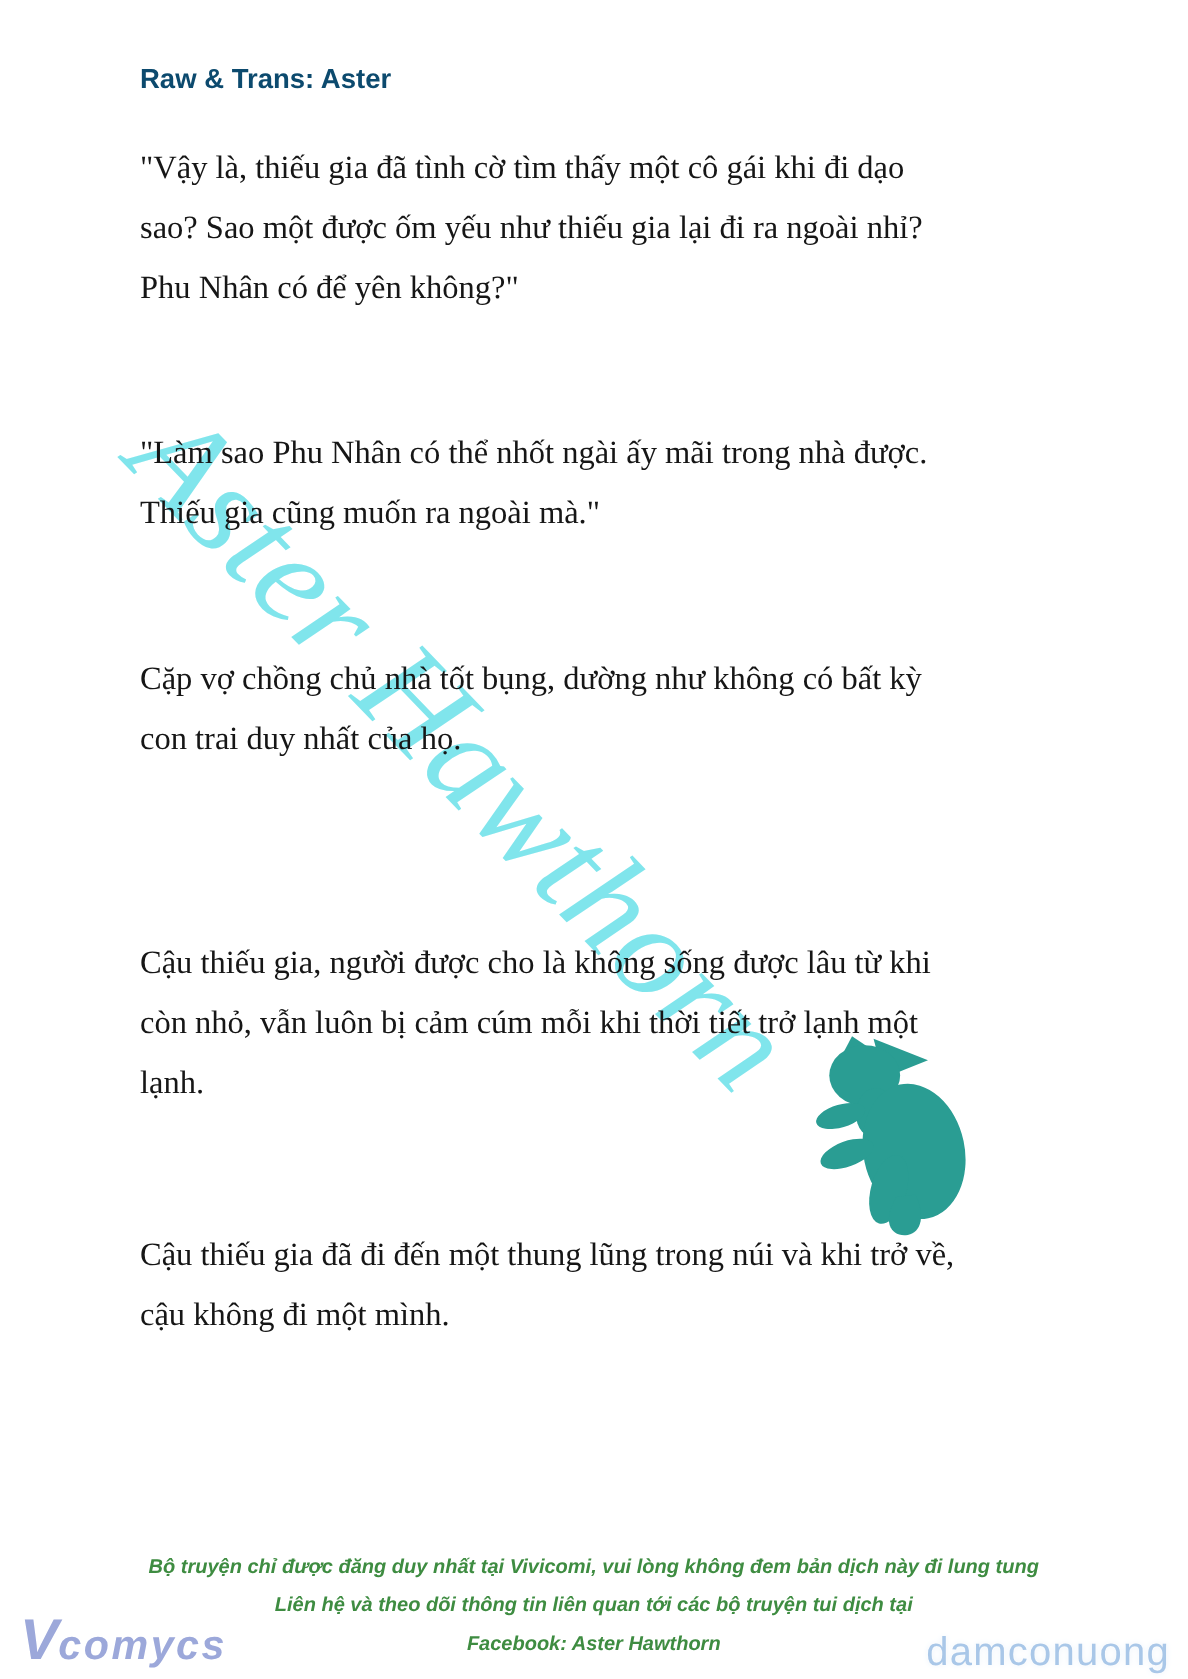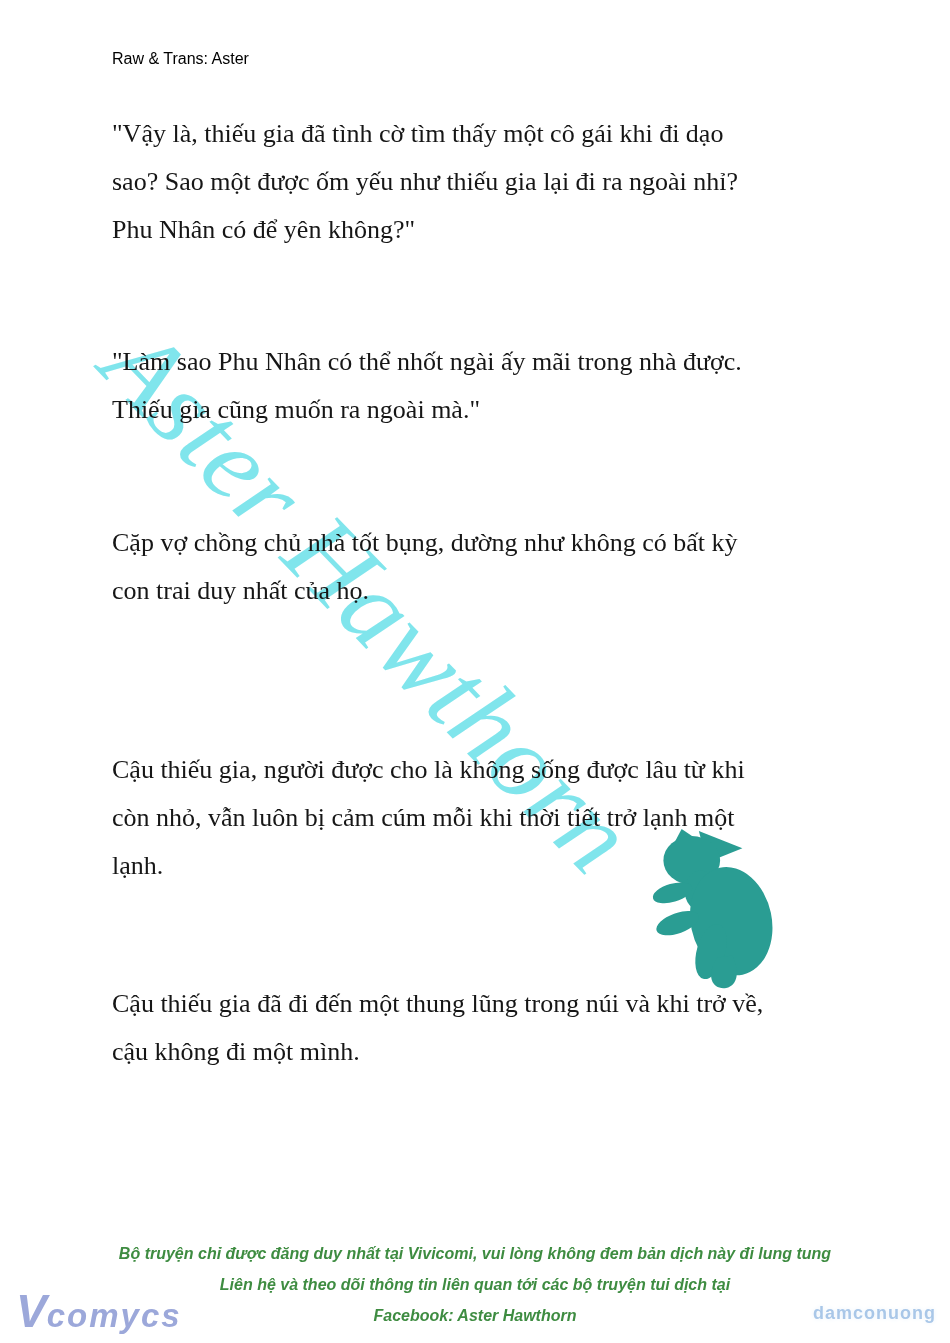--- a/index.html
+++ b/index.html
@@ -9,24 +9,25 @@
     height: 1343px;
     background: #ffffff;
     overflow: hidden;
     font-family: "Liberation Serif", serif;
   }
   .credit-header {
     position: absolute;
     left: 112px;
     top: 50px;
     font-family: "Liberation Sans", sans-serif;
-    font-size: 16px;
-    color: #000000;
+    font-size: 22px;
+    color: #0c4a6e;
     z-index: 3;
     white-space: nowrap;
+    font-weight: bold;
   }
   .watermark {
     position: absolute;
     left: 162px;
     top: 308px;
     font-family: "Liberation Serif", serif;
     font-style: italic;
     font-size: 108px;
     letter-spacing: 1px;
     color: #80e5ec;
@@ -96,22 +97,22 @@
   }
   .vcomycs .logo-rest {
     font-size: 33px;
     letter-spacing: 2px;
   }
   .damconuong {
     position: absolute;
     right: 14px;
     top: 1303px;
     font-family: "Liberation Sans", sans-serif;
-    font-weight: bold;
-    font-size: 18px;
+    font-weight: normal;
+    font-size: 32px;
     letter-spacing: 1px;
     color: #a9c7e8;
     text-shadow: 0 0 2px #ffffff, 0 0 5px #e8f1fa;
     z-index: 3;
     white-space: nowrap;
   }
 </style>
 </head>
 <body>
 

